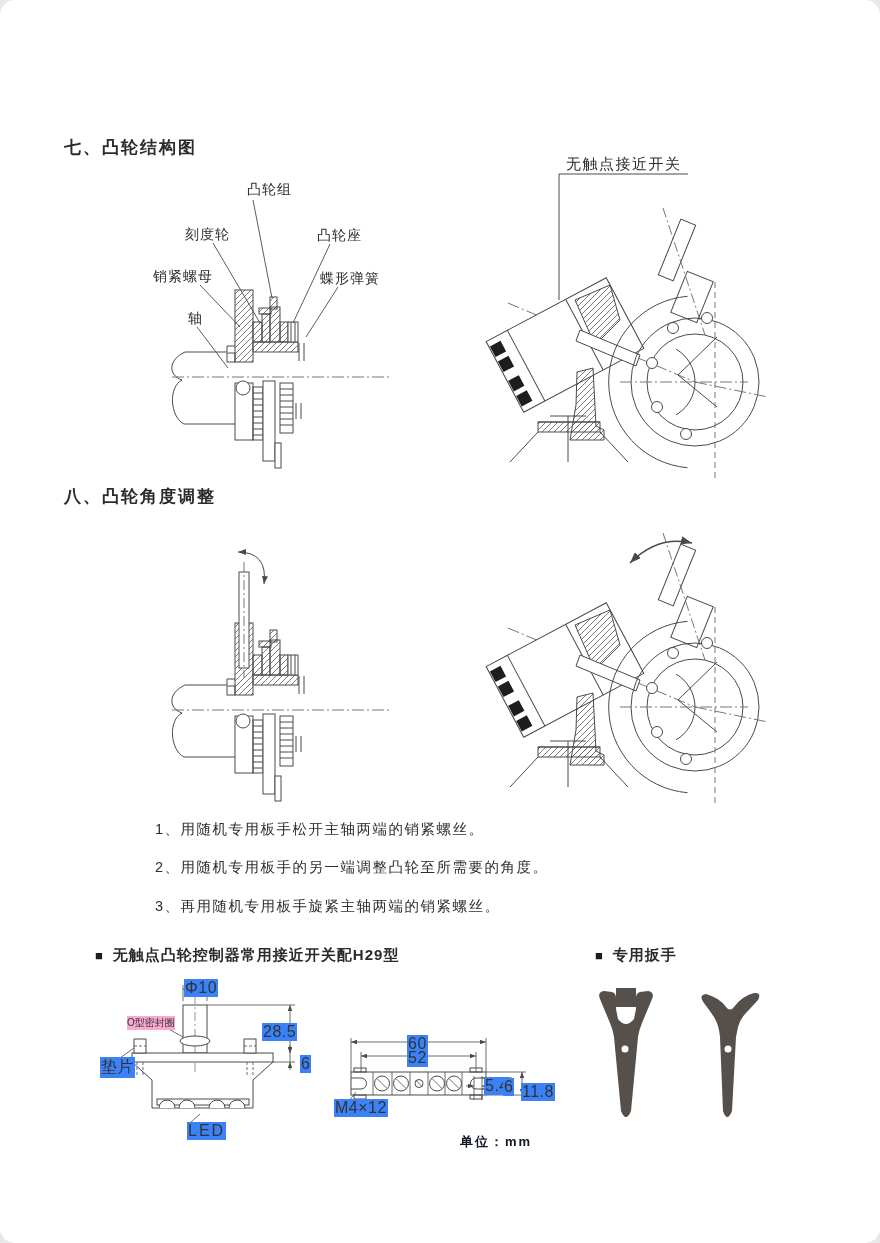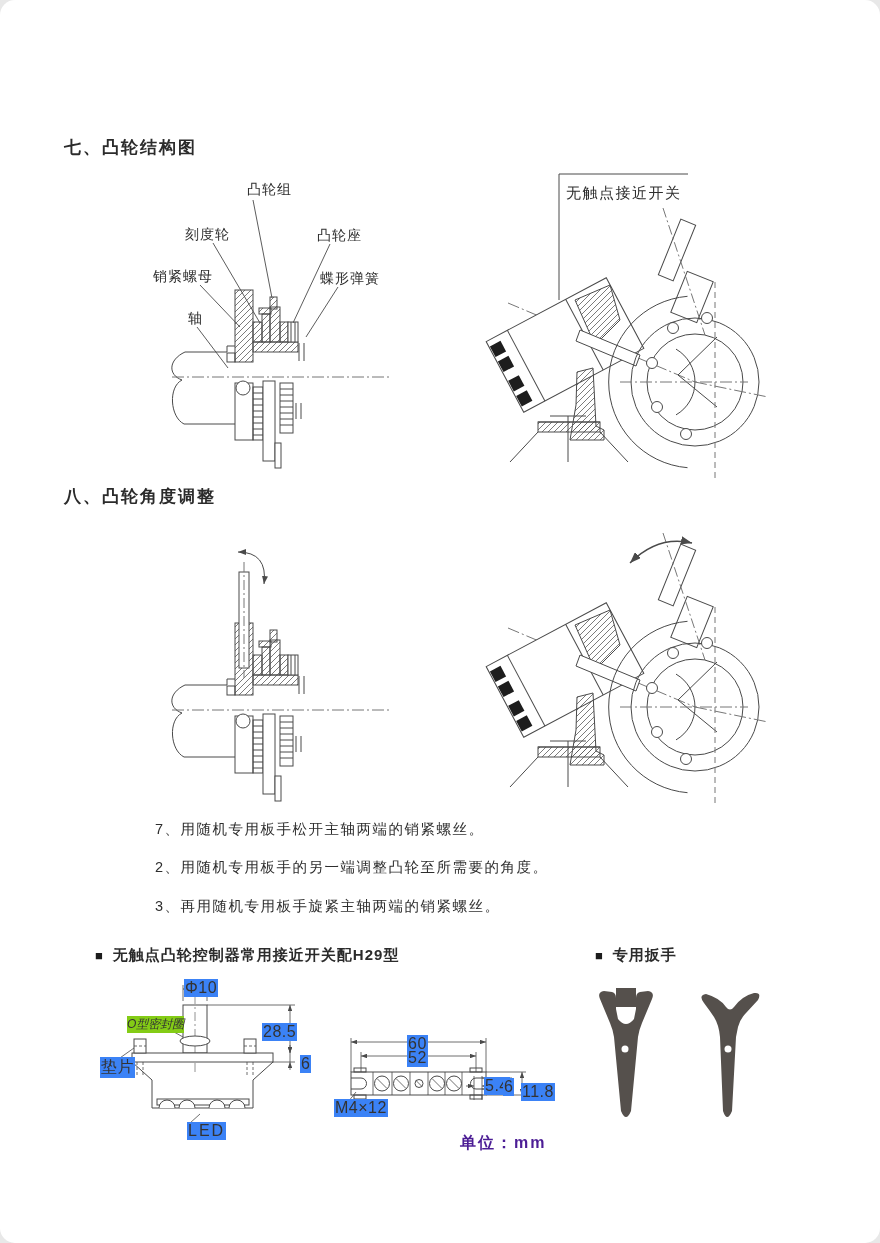--- a/index.html
+++ b/index.html
@@ -1,27 +1,27 @@
 <!DOCTYPE html>
 <html><head>
 <meta charset="utf-8">
 <style>
   html,body{margin:0;padding:0;background:#e8e8e8;}
   .page{position:relative;width:880px;height:1243px;background:#ffffff;overflow:hidden;
         font-family:"Liberation Sans","DejaVu Sans",sans-serif;color:#2e2e2e;border-radius:15px;}
   .abs{position:absolute;white-space:nowrap;}
   .sec-heading{font-size:17px;font-weight:600;letter-spacing:2px;color:#2b2b2b;}
   .part-lbl{font-size:14px;letter-spacing:1px;color:#2e2e2e;}
-  .sw-lbl{font-size:15px;letter-spacing:1.5px;color:#2e2e2e;margin-top:29px;}
+  .sw-lbl{font-size:15px;letter-spacing:1.5px;color:#2e2e2e;}
   .step{font-size:14.5px;letter-spacing:1.5px;color:#2e2e2e;}
   .bheading{display:flex;align-items:center;gap:9px;font-size:15px;font-weight:600;letter-spacing:1px;color:#2b2b2b;}
   .bullet{font-size:13px;line-height:1;color:#1c1c1c;}
   .dim{font-size:16px;color:#333;letter-spacing:0.5px;background:#3b82f6;padding:0 1px;}
-  .dim-s{font-size:12px;color:#333;background:#84cc16;font-style:italic;}
-  .unit{font-size:16px;font-weight:600;letter-spacing:2px;color:#4c1d95;}
+  .dim-s{font-size:10px;color:#333;background:#f9a8d4;}
+  .unit{font-size:13px;font-weight:600;letter-spacing:2px;color:#0f172a;}
   svg{position:absolute;overflow:visible;}
 </style>
 </head>
 <body>
 
 <div class="page">
 
   <div class="abs sec-heading" style="left:64px;top:136px;">七、凸轮结构图</div>
 
   <div class="abs part-lbl" style="left:247px;top:181px;">凸轮组</div>
@@ -143,21 +143,21 @@
       <path d="M 94,54 V 170" stroke="#777" stroke-dasharray="10 3 2 3"></path>
       <path d="M 88,44 Q 118,44 114,76" marker-start="url(#ar)" marker-end="url(#ar)"></path>
     </g>
   </svg>
 
   <svg style="left:480px;top:495px;" width="330" height="320" viewBox="0 0 330 320">
     <use href="#flangeCore"></use>
     <path d="M 150,68 Q 178,40 212,48" stroke="#4a4a4a" stroke-width="1.4" fill="none" marker-start="url(#ar)" marker-end="url(#ar)"></path>
   </svg>
 
-  <div class="abs step" style="left:155px;top:820px;">7、用随机专用板手松开主轴两端的销紧螺丝。</div>
+  <div class="abs step" style="left:155px;top:820px;">1、用随机专用板手松开主轴两端的销紧螺丝。</div>
   <div class="abs step" style="left:155px;top:858px;">2、用随机专用板手的另一端调整凸轮至所需要的角度。</div>
   <div class="abs step" style="left:155px;top:897px;">3、再用随机专用板手旋紧主轴两端的销紧螺丝。</div>
 
   <div class="abs bheading" style="left:95px;top:946px;">
     <span class="bullet">■</span>
     <span>无触点凸轮控制器常用接近开关配H29型</span>
   </div>
   <div class="abs bheading" style="left:595px;top:946px;">
     <span class="bullet">■</span>
     <span>专用扳手</span>

